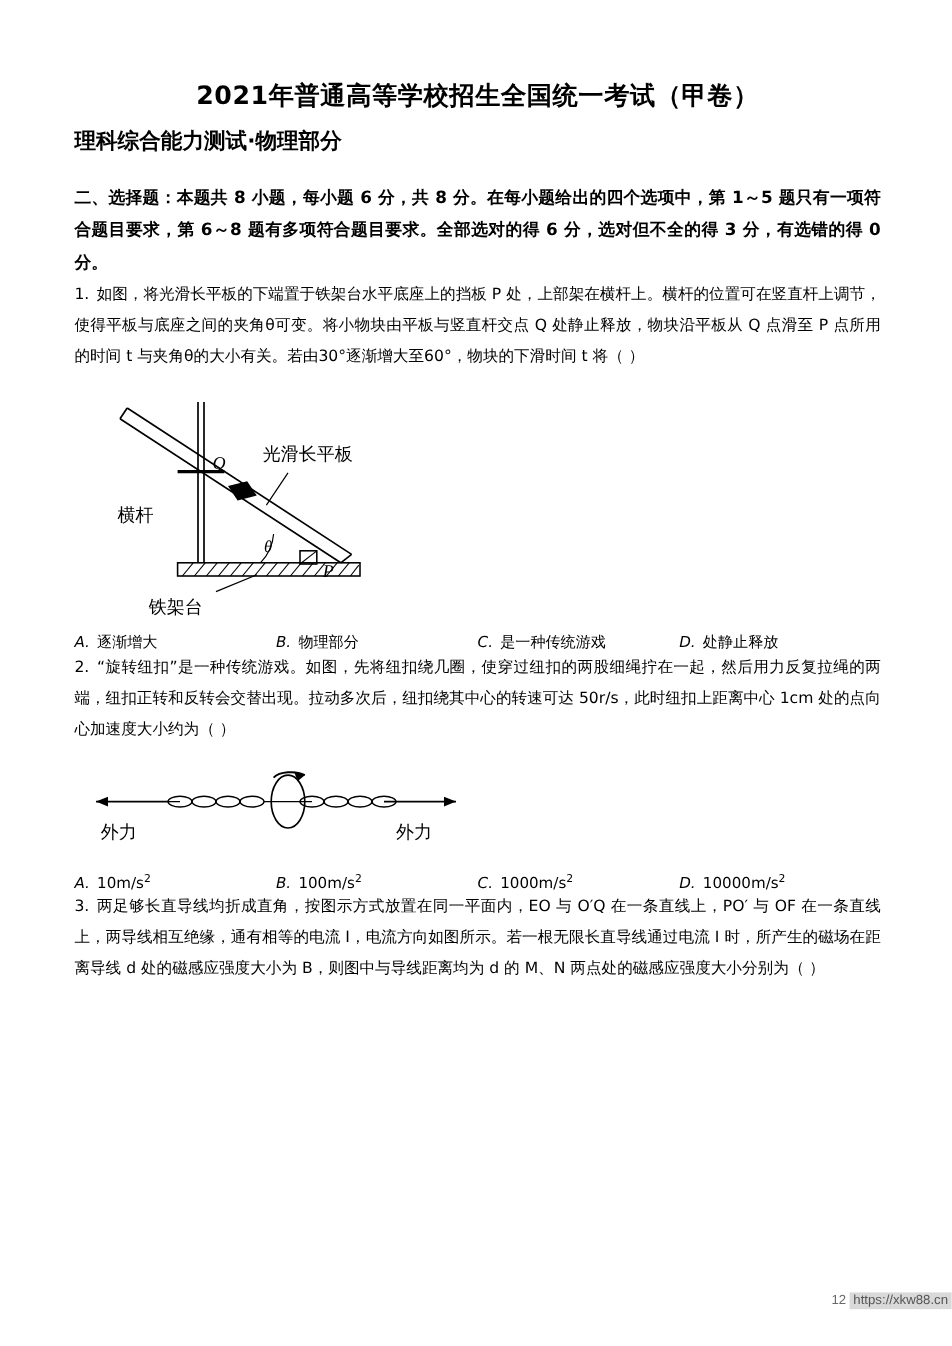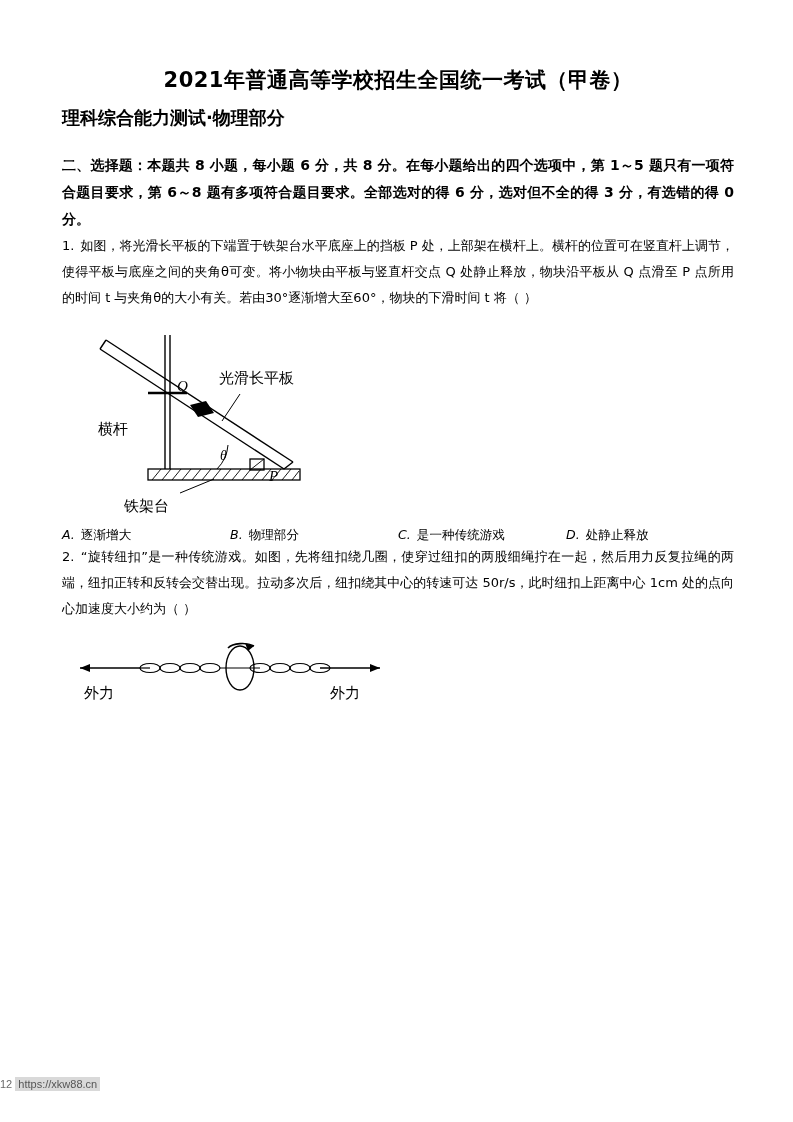--- a/index.html
+++ b/index.html
@@ -71,21 +71,21 @@
   }
   sup { font-size: 9px; vertical-align: super; }
   .fig { position: relative; margin-top: 10px; }
   .fig1 { height: 196px; }
   .fig2 { height: 86px; }
   .footer {
     position: absolute;
     left: 0;
     top: 1078px;
     width: 793px;
-    text-align: left;
+    text-align: right;
     font-size: 11px;
     color: #6a6a6a;
     font-family: "Liberation Sans", sans-serif;
   }
   .footer .hl {
     background: #d9d9d9;
     padding: 1px 3px;
     color: #555;
   }
   .cn { font-family: "DejaVu Sans", "Liberation Sans", sans-serif; }
@@ -202,21 +202,39 @@
         <ellipse cx="178" cy="36" rx="14" ry="22" fill="none" stroke="#000" stroke-width="1.4"></ellipse>
         <line x1="158" y1="36" x2="198" y2="36" stroke="#000" stroke-width="1.2"></line>
 
         <path d="M 166 16 A 16 8 0 0 1 192 14" fill="none" stroke="#000" stroke-width="1.6"></path>
         <polygon points="192,14 183,11 186,19" fill="#000"></polygon>
         <text x="22" y="66" font-size="15" font-family="DejaVu Sans, sans-serif">外力</text>
         <text x="268" y="66" font-size="15" font-family="DejaVu Sans, sans-serif">外力</text>
       </svg>
     </div>
 
-
+    <div class="opts cn">
+      <div>
+        <span class="opt-label">A.</span><span>10m/s</span><sup>2</sup>
+      </div>
+      <div>
+        <span class="opt-label">B.</span><span>100m/s</span><sup>2</sup>
+      </div>
+      <div>
+        <span class="opt-label">C.</span><span>1000m/s</span><sup>2</sup>
+      </div>
+      <div>
+        <span class="opt-label">D.</span><span>10000m/s</span><sup>2</sup>
+      </div>
+    </div>
+
+    <div class="q-body cn">
+      <span class="qnum">3.</span>
+      <span>两足够长直导线均折成直角，按图示方式放置在同一平面内，EO 与 O′Q 在一条直线上，PO′ 与 OF 在一条直线上，两导线相互绝缘，通有相等的电流 I，电流方向如图所示。若一根无限长直导线通过电流 I 时，所产生的磁场在距离导线 d 处的磁感应强度大小为 B，则图中与导线距离均为 d 的 M、N 两点处的磁感应强度大小分别为（      ）</span>
+    </div>
 
   </div>
 
   <div class="footer">
     <span>12</span>
     <span class="hl">https://xkw88.cn</span>
   </div>
 </div>
 
 </body></html>

